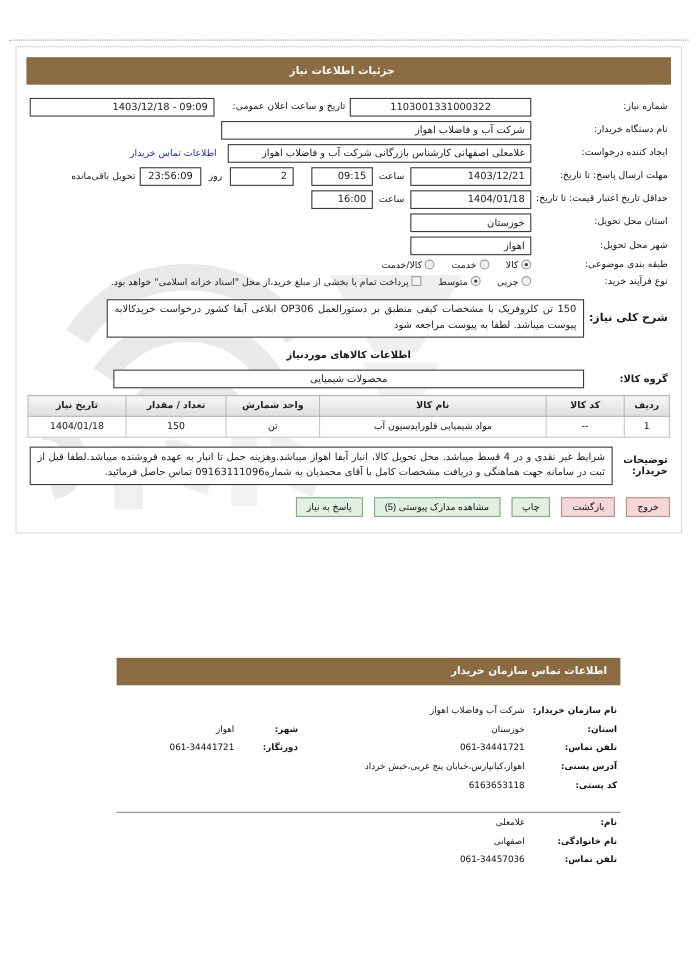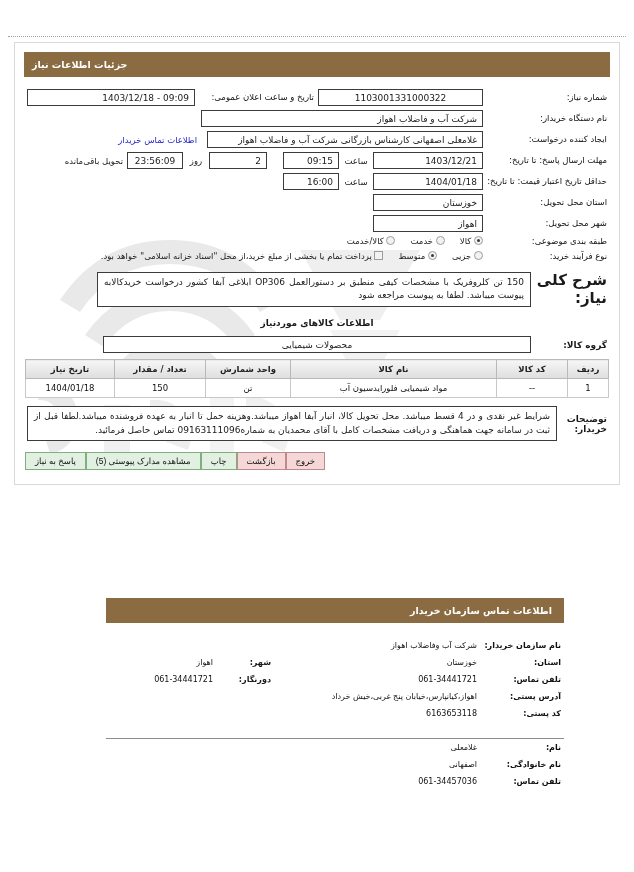--- a/index.html
+++ b/index.html
@@ -46,21 +46,21 @@
     border: 1px solid #d9d9d9;
     background: transparent;
     z-index: 3;
   }
 
   .section-bar {
     background: #8a6b42;
     color: #ffffff;
     font-weight: bold;
     font-size: 9.5px;
-    text-align: left;
+    text-align: center;
     padding: 7px 20px 7px 8px;
     margin: 9px 9px 0 9px;
   }
 
   .body-area {
     padding: 10px 10px 6px 10px;
     background: transparent;
   }
 
   
@@ -182,22 +182,23 @@
     padding: 4px 3px;
     text-align: center;
     background: #ffffff;
     color: #111;
   }
 
   
   .btn-row {
     display: flex;
     flex-direction: row-reverse;
-    justify-content: flex-start;
+    justify-content: flex-end;
     align-items: center;
+    gap: 10px;
     padding: 9px 0 8px 0;
   }
   .btn {
     border: 1px solid #7b7b7b;
     font-size: 8.5px;
     padding: 3px 9px;
     text-align: center;
     cursor: pointer;
     line-height: 1.2;
     white-space: nowrap;
@@ -439,21 +440,21 @@
             </span>
           </div>
         </td>
       </tr>
     </tbody>
       </table>
 
     <table class="form" style="margin-top:6px">
       <tbody>
           <tr>
-        <td style="width:72px; font-weight:bold; font-size:15px; text-align:right; vertical-align:middle">شرح کلی نیاز:</td>
+        <td style="width:72px; font-weight:bold; font-size:10px; text-align:right; vertical-align:middle">شرح کلی نیاز:</td>
         <td style="padding-left:72px">
           <div class="desc-box">150 تن کلروفریک با مشخصات کیفی منطبق بر دستورالعمل OP306 ابلاغی آبفا کشور درخواست خریدکالابه پیوست میباشد. لطفا به پیوست مراجعه شود</div>
         </td>
       </tr>
     </tbody>
       </table>
 
     <div class="heading-sub">اطلاعات کالاهای موردنیاز</div>
 
     <table class="form">

